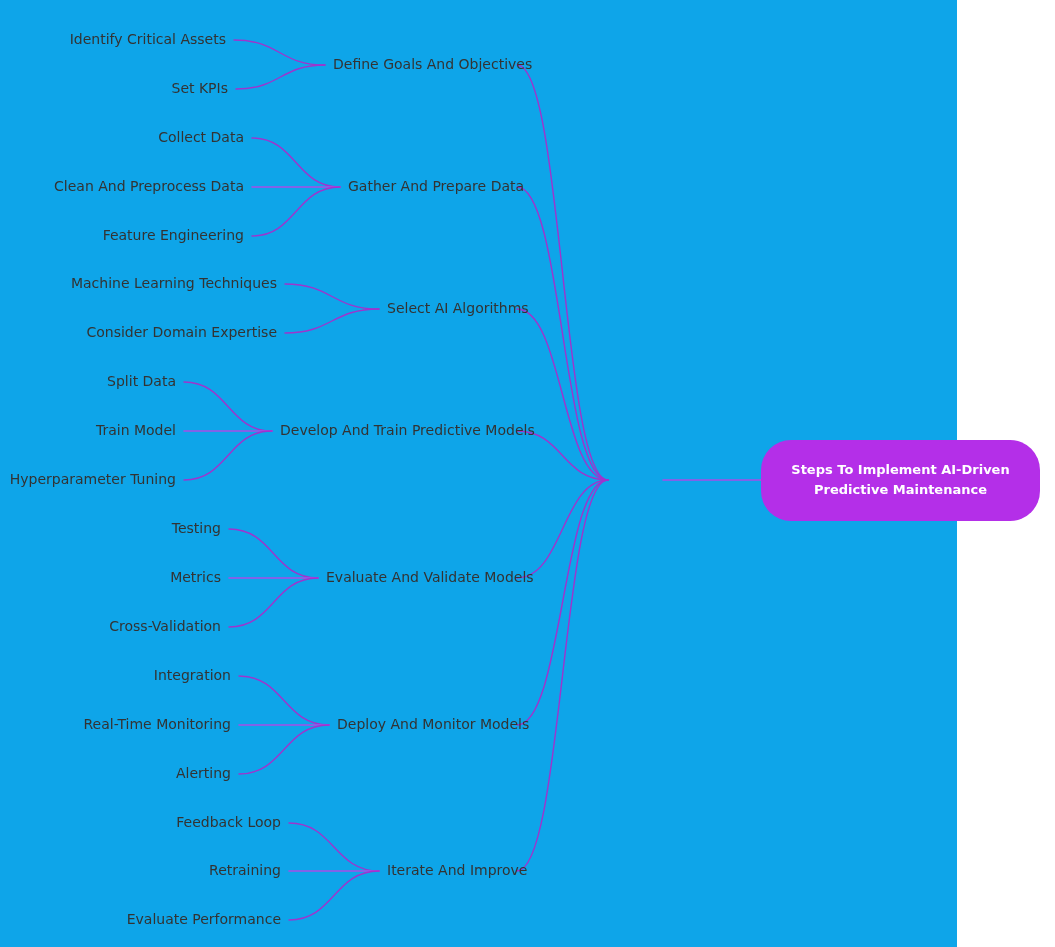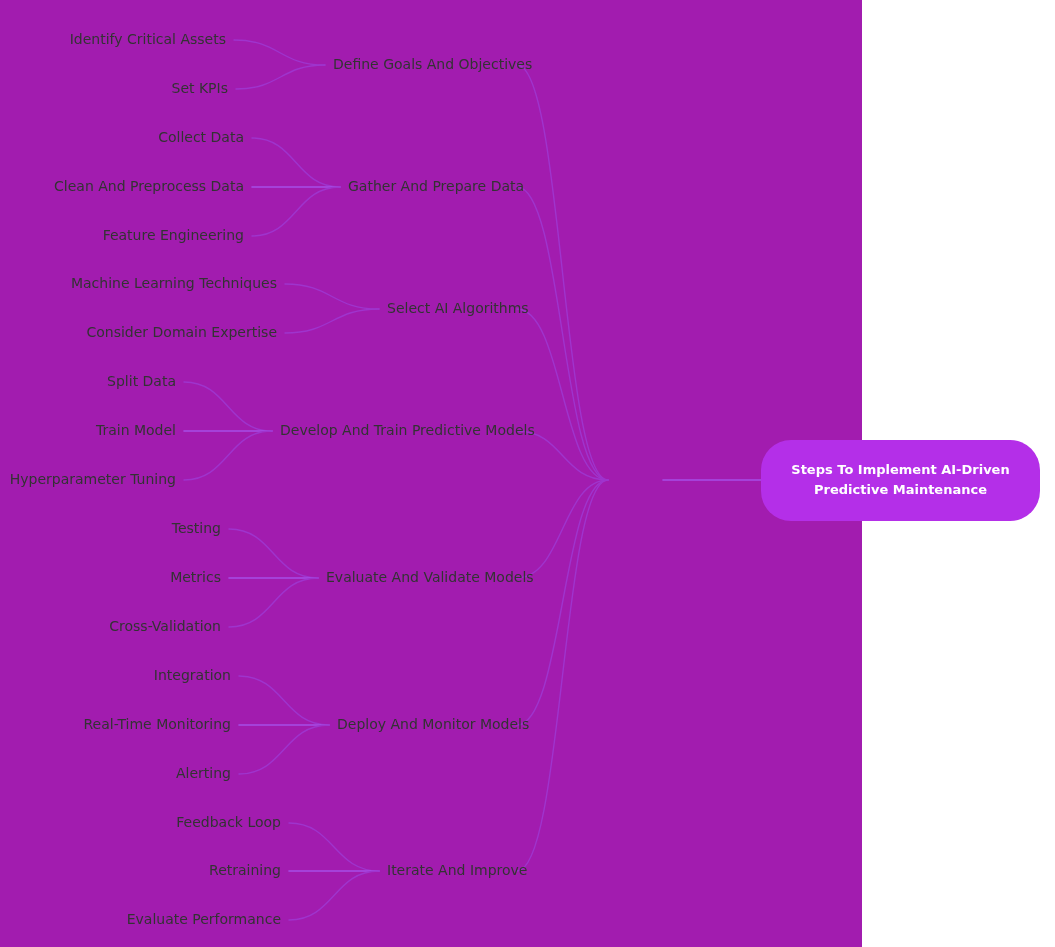--- a/index.html
+++ b/index.html
@@ -9,23 +9,23 @@
     background: #ffffff;
   }
   body {
     width: 1055px;
     height: 947px;
     overflow: hidden;
     font-family: "DejaVu Sans", "Liberation Sans", sans-serif;
   }
   #mindmap-root {
     position: relative;
-    width: 862px;
+    width: 957px;
     height: 947px;
-    background: #a21caf;
+    background: #0ea5e9;
   }
   #mindmap-svg {
     position: absolute;
     top: 0;
     left: 0;
     width: 1055px;
     height: 947px;
     display: block;
   }
   .edge-path {

